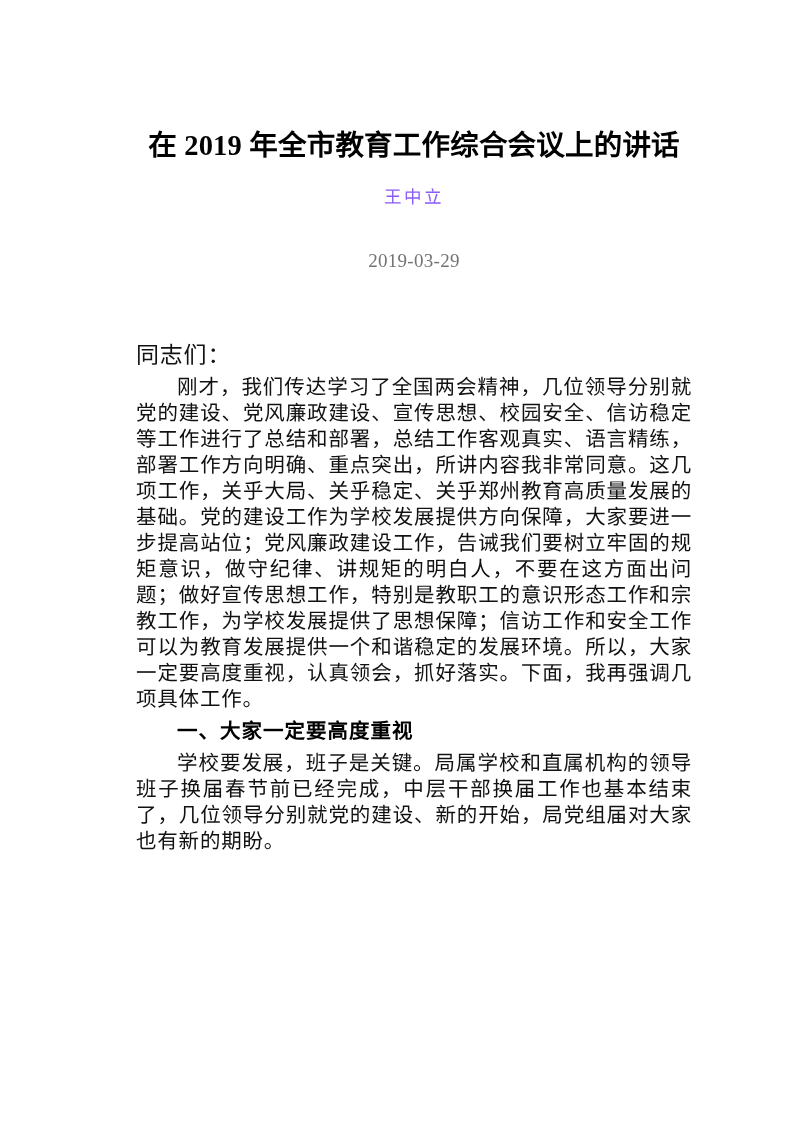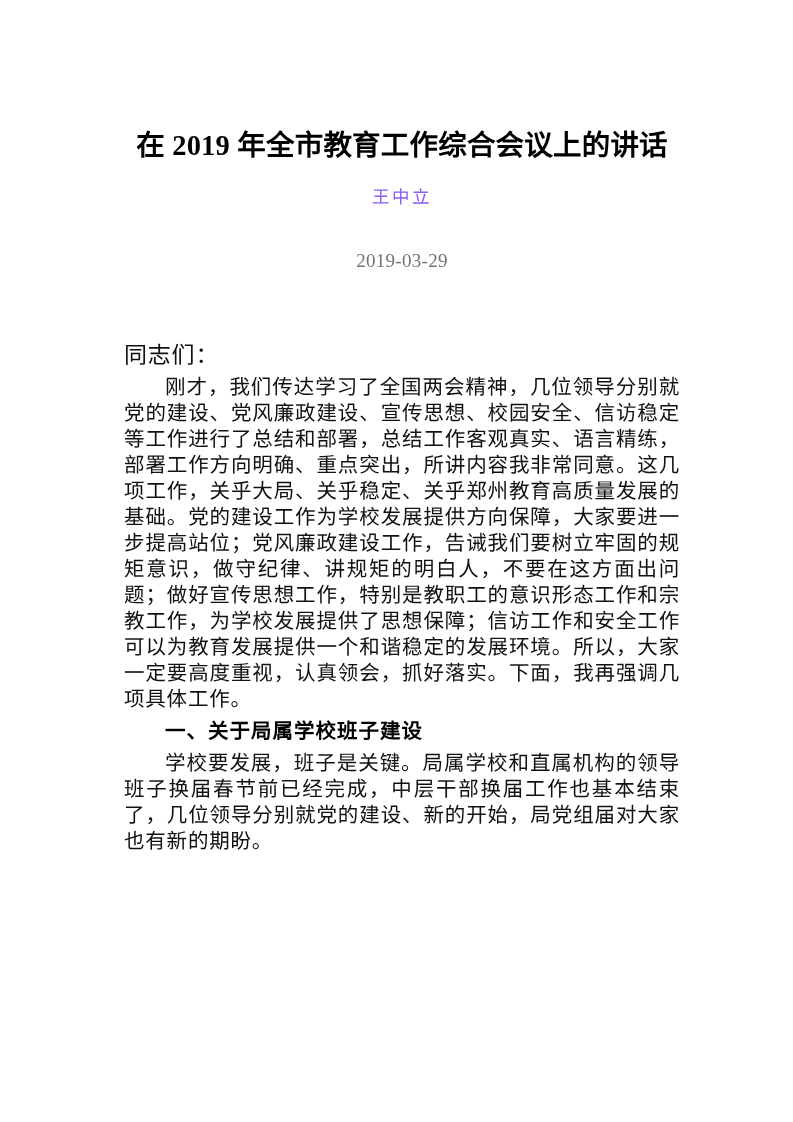--- a/index.html
+++ b/index.html
@@ -15,21 +15,21 @@
     height: 1122px;
     margin: 0 auto;
     background: #ffffff;
     overflow: hidden;
     box-sizing: border-box;
   }
 
   
   .content {
     position: absolute;
-    left: 124px;
+    left: 136px;
     top: 0;
     width: 556px;
   }
 
   
   .doc-title {
     font-family: "Liberation Serif", "DejaVu Serif", serif;
     font-weight: bold;
     font-size: 28.5px;
     line-height: 40px;
@@ -115,19 +115,19 @@
     <div class="doc-author">王中立</div>
 
     <div class="doc-date">2019-03-29</div>
 
     <div class="body-block">
 
       <p class="salutation">同志们：</p>
 
       <p class="para">刚才，我们传达学习了全国两会精神，几位领导分别就党的建设、党风廉政建设、宣传思想、校园安全、信访稳定等工作进行了总结和部署，总结工作客观真实、语言精练，部署工作方向明确、重点突出，所讲内容我非常同意。这几项工作，关乎大局、关乎稳定、关乎郑州教育高质量发展的基础。党的建设工作为学校发展提供方向保障，大家要进一步提高站位；党风廉政建设工作，告诫我们要树立牢固的规矩意识，做守纪律、讲规矩的明白人，不要在这方面出问题；做好宣传思想工作，特别是教职工的意识形态工作和宗教工作，为学校发展提供了思想保障；信访工作和安全工作可以为教育发展提供一个和谐稳定的发展环境。所以，大家一定要高度重视，认真领会，抓好落实。下面，我再强调几项具体工作。</p>
 
-      <h2 class="section-heading">一、关于局属学校班子建设</h2>
+      <h2 class="section-heading">一、大家一定要高度重视</h2>
 
       <p class="para">学校要发展，班子是关键。局属学校和直属机构的领导班子换届春节前已经完成，中层干部换届工作也基本结束了，几位领导分别就党的建设、新的开始，局党组届对大家也有新的期盼。</p>
 
     </div>
   </div>
 </div>
 
 </body></html>

